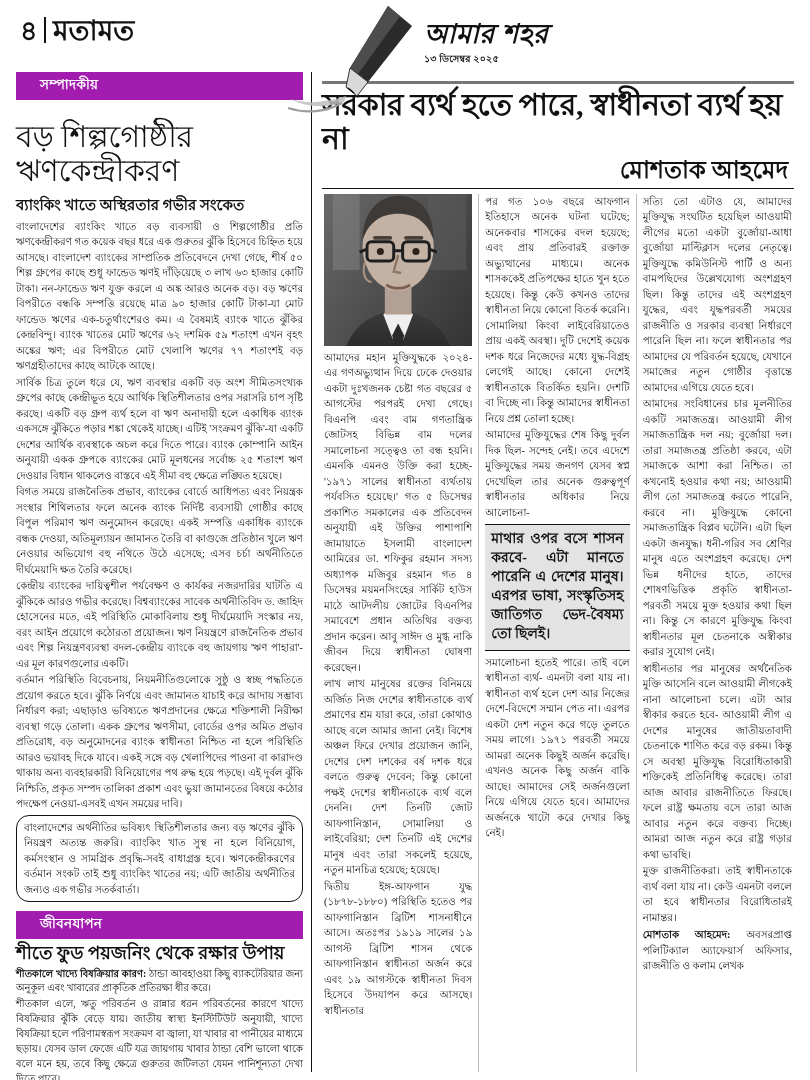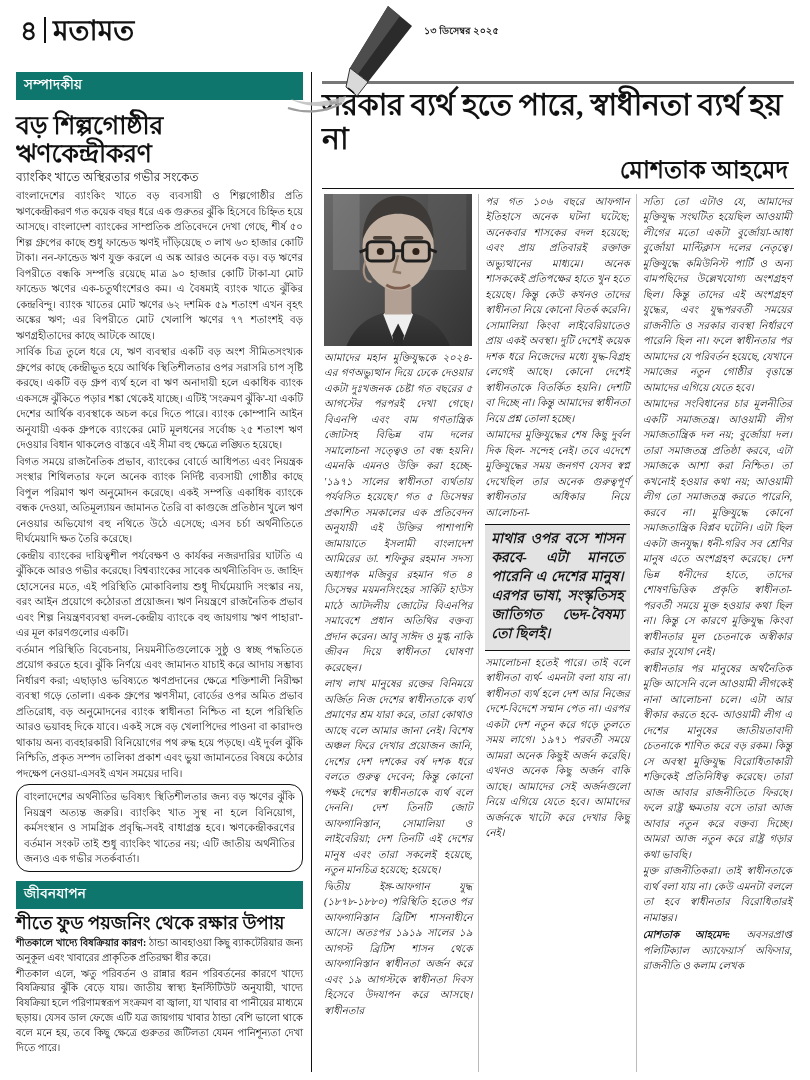--- a/index.html
+++ b/index.html
@@ -64,35 +64,35 @@
     width: 296px; flex: none; padding-right: 8px;
     border-right: 1.2px solid #111;
   }
   .col-right {
     flex: 1; padding-left: 10px;
     display: flex; flex-direction: column; margin-top: 8px;
   }
 
   
   .sec-bar {
-    background: #0f766e; color: #fff;
+    background: #a21caf; color: #fff;
     font-size: 13.5px; font-weight: 700;
-    padding: 2px 8px 3px 8px;
+    padding: 2px 8px 3px 24px;
     display: inline-block;
     min-width: 100%;
     letter-spacing: .3px;
   }
 
   .ed-headline {
-    font-size: 25px; font-weight: 700; line-height: 1.12;
-    margin-top: 12px; letter-spacing: -0.2px;
+    font-size: 30px; font-weight: 400; line-height: 1.12;
+    margin-top: 20px; letter-spacing: -0.2px;
   }
   .ed-sub {
-    font-size: 12px; font-weight: 400; line-height: 1.18;
-    margin-top: 2px; margin-bottom: 4px;
+    font-size: 15px; font-weight: 700; line-height: 1.18;
+    margin-top: 10px; margin-bottom: 4px;
   }
 
   
   .bodytext p {
     font-size: 10.2px;
     line-height: 1.52;
     text-align: justify;
     text-justify: inter-word;
     margin: 0 0 1px 0;
     hyphens: auto;
@@ -133,21 +133,20 @@
   }
 
   
   .art-cols {
     display: flex; gap: 0; flex: 1; min-height: 0;
   }
   .acol {
     width: 33.33%;
     padding: 0 6px;
     border-right: 1px solid #bbb;
-    font-style: italic;
   }
   .acol:first-child { padding-left: 2px; }
   .acol:last-child { border-right: none; padding-right: 2px; }
 
   
   .photo {
     width: 100%; height: 152px;
     margin-bottom: 4px;
     position: relative; overflow: hidden;
     background: #8d8d8d;
@@ -193,20 +192,21 @@
           <path d="M66 64 L84 78 L73 92 L62 83 Z" fill="#d9d9d9" stroke="#333" stroke-width="1"></path>
           <path d="M67.5 86 L62 83 L73 92 Z" fill="#1a1a1a"></path>
           <path d="M64 84 L70 89" stroke="#111" stroke-width="1.4"></path>
           <path d="M62 92 C40 99, 22 100, 6 95 C24 104, 44 104, 60 98 Z" fill="#bdbdbd" opacity=".85"></path>
           <path d="M58 99 C42 108, 22 110, 4 104" stroke="#9c9c9c" stroke-width="2.2" fill="none"></path>
         </g>
       </svg>
     </div>
 
     <div class="brand">
+      <div class="brand-name">আমার শহর</div>
       <div class="brand-date">১৩ ডিসেম্বর ২০২৫</div>
     </div>
   </div>
 
   <div class="body-grid">
 
     <div class="col-left">
 
       <div class="sec-bar">সম্পাদকীয়</div>
       <div class="ed-headline">বড় শিল্পগোষ্ঠীর ঋণকেন্দ্রীকরণ</div>

